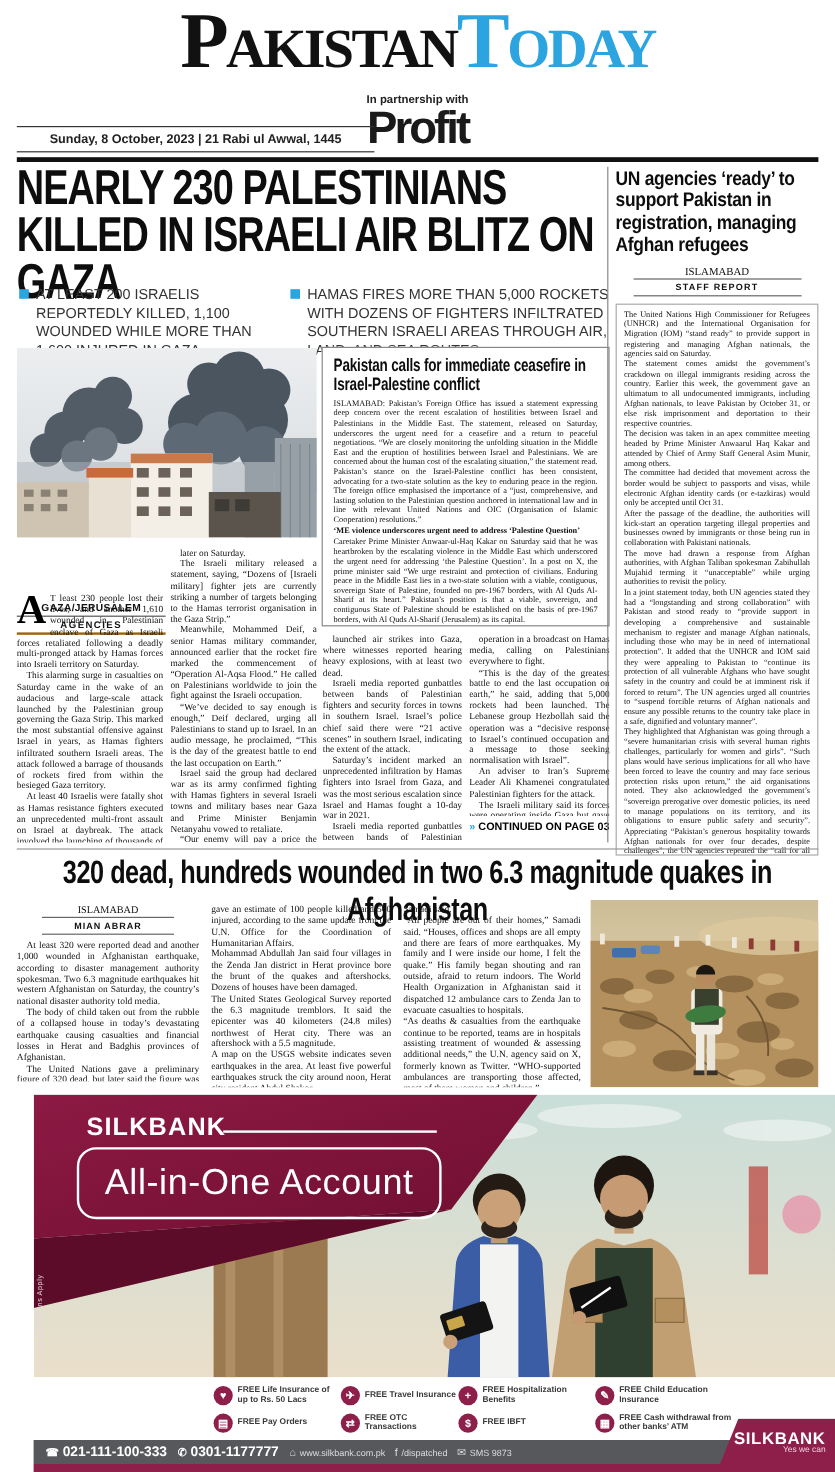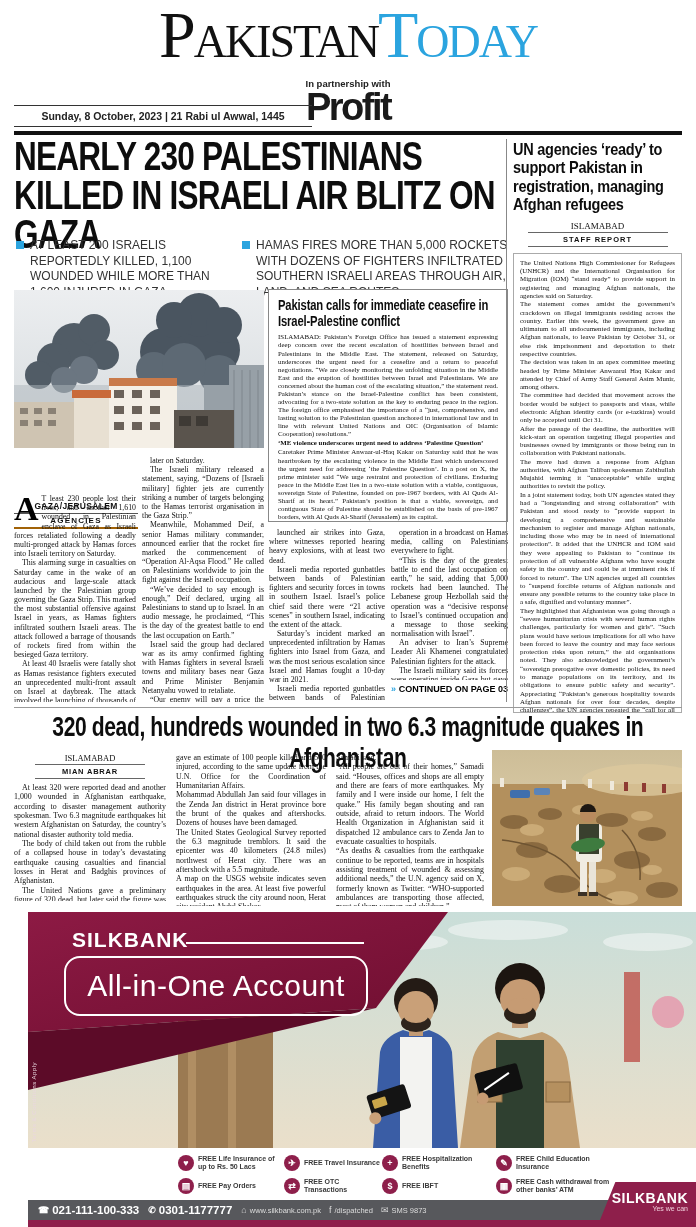--- a/index.html
+++ b/index.html
@@ -2,21 +2,21 @@
 <html><head>
 <meta charset="utf-8">
 <style>
   html,body{margin:0;padding:0;background:#fff;}
   #page{position:relative;width:696px;height:1227px;background:#fff;overflow:hidden;
         font-family:"Liberation Sans",sans-serif;color:#111;}
   .abs{position:absolute;}
 
   
   .mast-title{top:2px;left:0;width:696px;text-align:center;font-family:"Liberation Serif",serif;
-    font-variant:small-caps;font-weight:normal;font-size:66px;letter-spacing:-2px;line-height:1.0;}
+    font-variant:small-caps;font-weight:bold;font-size:66px;letter-spacing:-2px;line-height:1.0;}
   .mast-title .t2{color:#2ba4df;}
   .partner-line{top:78px;left:0;width:696px;text-align:center;font-size:9.5px;font-weight:bold;color:#222;}
   .profit{top:86px;left:0;width:696px;text-align:center;font-size:38px;font-weight:bold;
     letter-spacing:-2.5px;color:#1a1a1a;}
   .date-strip{top:105px;left:14px;width:298px;border-top:1.5px solid #333;border-bottom:1.5px solid #333;
     padding:4px 0;font-size:10.5px;font-weight:bold;text-align:center;color:#222;}
   .edition-strip{top:105px;left:414px;width:268px;border-top:1.5px solid #333;border-bottom:1.5px solid #333;
     padding:4px 0;font-size:10.5px;font-weight:bold;text-align:center;color:#222;}
   .thick-rule{top:131px;left:14px;width:668px;height:4px;background:#111;}
 

